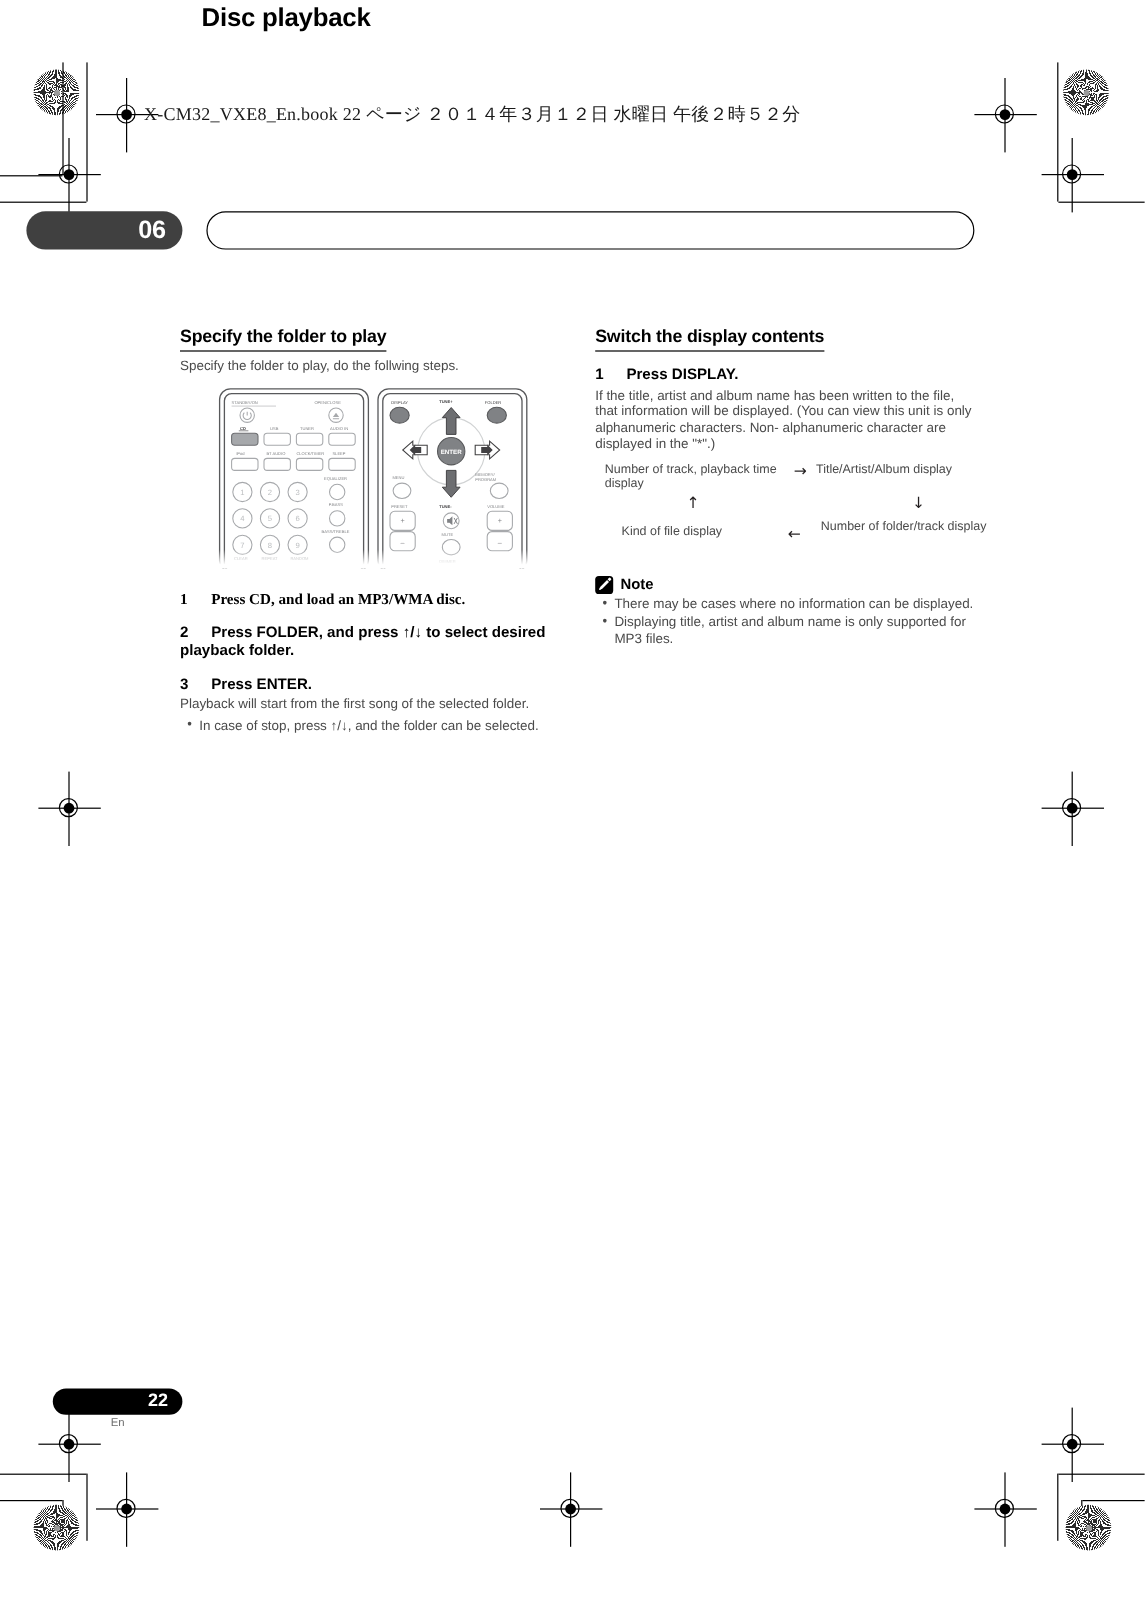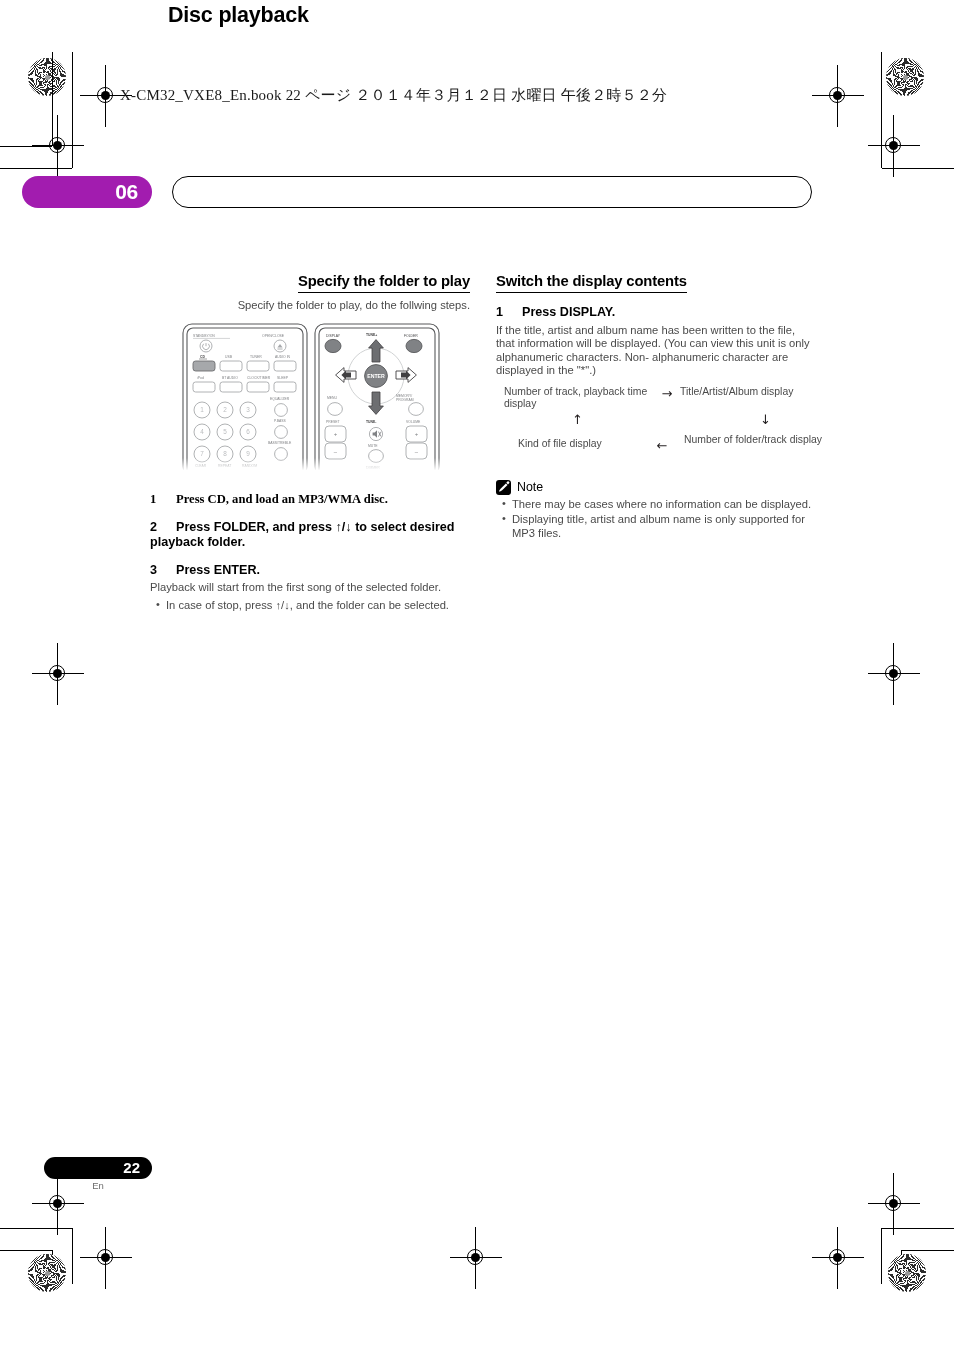--- a/index.html
+++ b/index.html
@@ -92,21 +92,21 @@
     position: absolute;
     left: 22px;
     top: 176px;
     width: 790px;
     height: 32px;
   }
   .chapter-num {
     position: absolute;
     left: 0; top: 0;
     width: 130px; height: 32px;
-    background: #a21caf;
+    background: #404040;
     border-radius: 16px;
     color: #fff;
     font-weight: bold;
     font-size: 21px;
     text-align: right;
     padding-right: 14px;
     box-sizing: border-box;
     line-height: 32px;
     letter-spacing: -0.3px;
   }
@@ -129,21 +129,21 @@
     color: #000;
     letter-spacing: -0.2px;
   }
 
   
   .col {
     position: absolute;
     top: 272px;
     width: 320px;
   }
-  .col-left  { left: 150px; text-align: right; }
+  .col-left  { left: 150px; }
   .col-right { left: 496px; }
 
   h2.section {
     font-size: 14.8px;
     font-weight: bold;
     color: #000;
     margin: 0 0 3px 0;
     padding-bottom: 2px;
     border-bottom: 1.6px solid #000;
     display: inline-block;
@@ -526,21 +526,21 @@
 
   
   <div style="display:flex; align-items:center; gap:6px; margin-top:4px;">
     <span style="display:inline-block; width:15px; height:15px; background:#000; border-radius:3px; position:relative;">
       <svg width="15" height="15" viewBox="0 0 15 15" xmlns="http://www.w3.org/2000/svg">
         <path d="M3.2 11.6 l1.1 -2.6 l5.6 -5.6 l1.6 1.6 l-5.6 5.6 z" fill="#ffffff"></path>
         <path d="M10.3 2.7 l1.1 -1.1 a0.9 0.9 0 0 1 1.3 0 l0.4 0.4 a0.9 0.9 0 0 1 0 1.3 l-1.1 1.1 z" fill="#ffffff"></path>
         <path d="M3.2 11.6 l2.1 -0.7 l-1.4 -1.4 z" fill="#ffffff"></path>
       </svg>
     </span>
-    <span style="font-size:12.4px; font-weight:normal; color:#000;">Note</span>
+    <span style="font-size:12.4px; font-weight:bold; color:#000;">Note</span>
   </div>
   <ul class="bullets" style="margin-top:3px;">
     <li>There may be cases where no information can be displayed.</li>
     <li>Displaying title, artist and album name is only supported for MP3 files.</li>
   </ul>
 </div>
 
 <div class="page-pill">22</div>
 <div class="page-lang">En</div>
 

